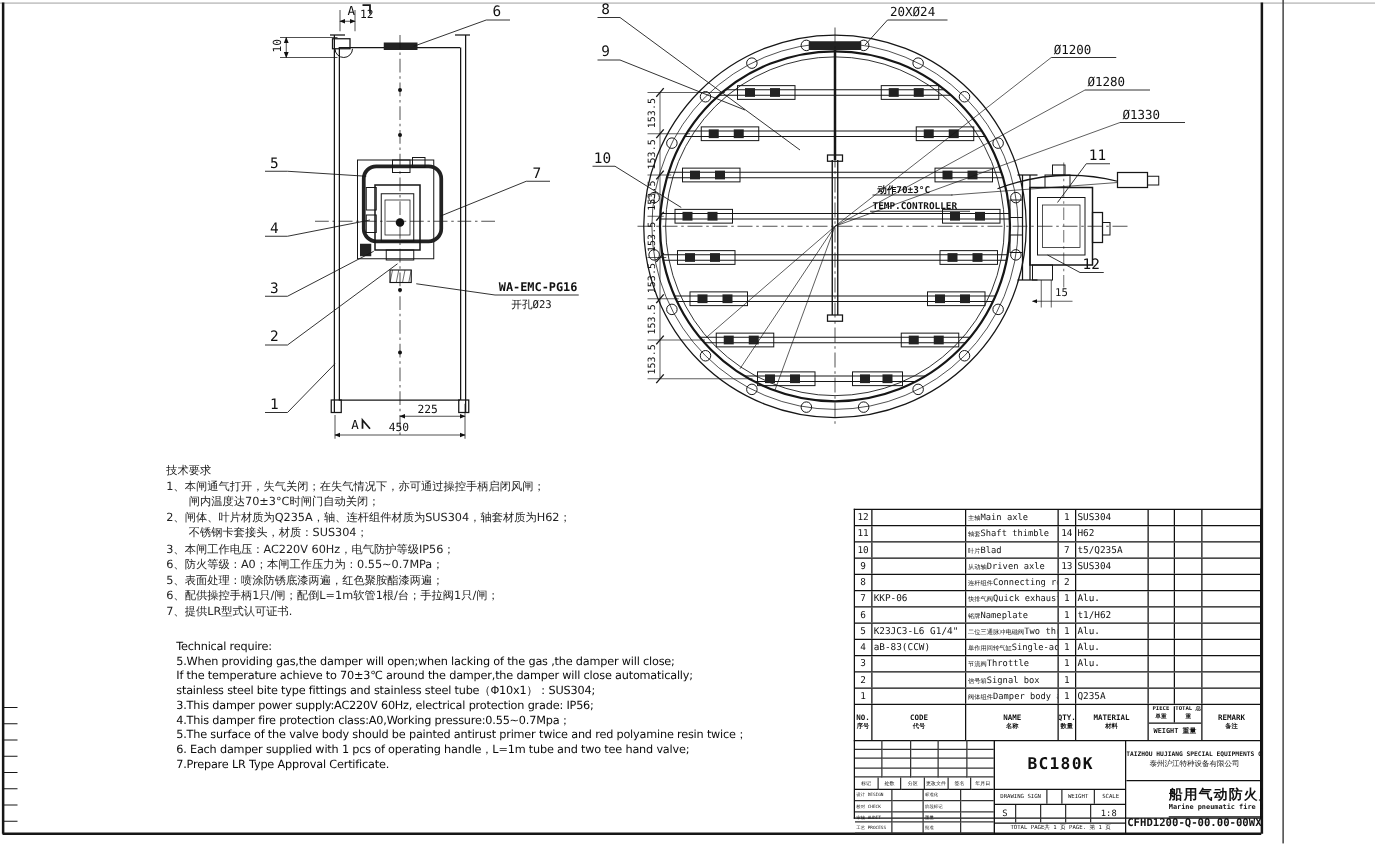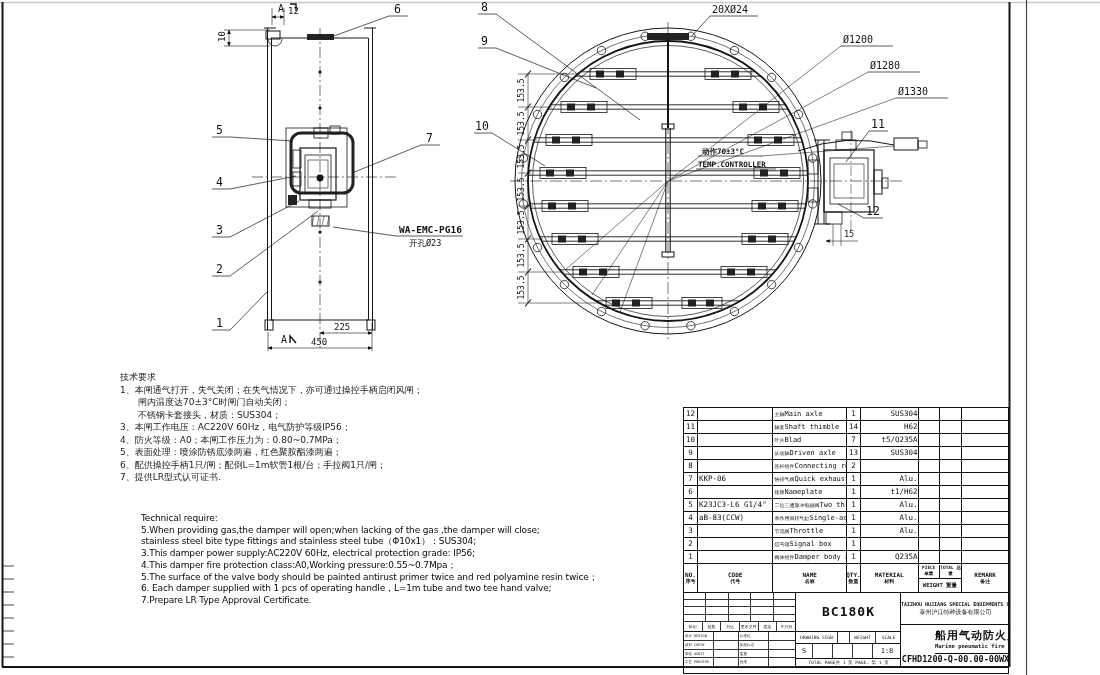--- a/index.html
+++ b/index.html
@@ -3,54 +3,54 @@
 <meta charset="utf-8">
 <style>
   * { box-sizing: border-box; margin: 0; padding: 0; }
   html,body { width:1100px; height:675px; background:#fff; overflow:hidden;
               font-family:"DejaVu Sans", sans-serif; color:#111; }
   .sheet { position:relative; width:1100px; height:675px; background:#ffffff; }
   svg text { fill:#111; }
   .cad { font-family:"DejaVu Sans Mono", monospace; }
 
   
-  .notes-cn { position:absolute; left:120px; top:371px; width:430px;
+  .notes-cn { position:absolute; left:133px; top:371px; width:430px;
               font-size:9px; line-height:12.5px; color:#222; white-space:nowrap; }
   .notes-en { position:absolute; left:141px; top:513px; width:470px;
               font-size:9px; line-height:11.7px; font-weight:normal; color:#0a0a0a;
               white-space:nowrap; letter-spacing:-0.15px; }
 
   
   .bom { position:absolute; left:683px; top:407px; width:326px;
          border:1px solid #111; border-bottom:none; font-family:"DejaVu Sans Mono", monospace; }
   .bom-row { display:flex; height:13px; border-bottom:1px solid #111; }
   .bom-cell { border-right:1px solid #111; overflow:hidden; white-space:nowrap;
               font-size:7.5px; line-height:12px; padding-left:1px; }
   .bom-cell:last-child { border-right:none; }
   .c-no{width:14px; text-align:center; padding-left:0;}
   .c-code{width:76px;}
   .c-name{width:74px;}
   .c-qty{width:14px; text-align:center; padding-left:0;}
-  .c-mat{width:58px;text-align:right;}
+  .c-mat{width:58px;}
   .c-p{width:22px;} .c-t{width:22px;} .c-r{width:46px;}
   .name-cn{font-size:5px;} .name-en{font-size:7px;}
   .bom-head { display:flex; height:29px; border-bottom:1px solid #111; font-weight:bold; }
   .bh { border-right:1px solid #111; display:flex; flex-direction:column;
         align-items:center; justify-content:center; font-size:6px; line-height:6.5px;
         overflow:hidden; }
   .bh:last-child{border-right:none;}
   .bh .cn{font-size:5px;}
   .c-wt{width:44px; padding:0;}
   .wt-top{display:flex; width:100%; height:14px; border-bottom:1px solid #111;}
   .wt-top div{width:50%; font-size:4.5px; line-height:6px; text-align:center; overflow:hidden;}
   .wt-top div:first-child{border-right:1px solid #111;}
   .wt-bot{font-size:5.5px; line-height:13px; text-align:center;}
 
   
-  .tb { position:absolute; left:683px; top:592px; width:326px; height:82px;
+  .tb { position:absolute; left:683px; top:592px; width:326px; height:63px;
         border:1px solid #111; border-top:none; font-family:"DejaVu Sans Mono", monospace; }
   .tb .abs { position:absolute; overflow:hidden; }
   .tb-left { left:0; top:0; width:112px; height:75px; border-right:1px solid #111; }
   .rev-grid { position:absolute; left:0; top:0; width:112px; height:30px;
               display:grid; grid-template-columns:repeat(5,1fr); grid-template-rows:repeat(4,1fr); }
   .rev-grid div { border-right:1px solid #333; border-bottom:1px solid #333; }
   .rev-labels { position:absolute; left:0; top:30px; width:112px; height:10px; display:flex; }
   .rev-labels div { font-size:4px; line-height:10px; text-align:center; overflow:hidden;
                     border-right:1px solid #333; border-bottom:1px solid #111; flex:1; }
   .staff { position:absolute; left:0; top:40px; width:112px; height:35px; display:grid;
@@ -456,31 +456,33 @@
     <text x="844" y="237" font-size="8.5">15</text>
     <text x="702" y="154" font-size="7.5" font-weight="bold">动作70±3°C</text>
     <text x="698" y="167" font-size="7.5" font-weight="bold">TEMP.CONTROLLER</text>
   </g>
 </svg>
 
   <div class="notes-cn">
     <div>技术要求</div>
     <div>1、本闸通气打开，失气关闭；在失气情况下，亦可通过操控手柄启闭风闸；</div>
     <div>　　闸内温度达70±3°C时闸门自动关闭；</div>
+    <div>2、闸体、叶片材质为Q235A，轴、连杆组件材质为SUS304，轴套材质为H62；</div>
     <div>　　不锈钢卡套接头，材质：SUS304；</div>
     <div>3、本闸工作电压：AC220V 60Hz，电气防护等级IP56；</div>
-    <div>4、防火等级：A0；本闸工作压力为：0.80~0.7MPa；</div>
+    <div>6、防火等级：A0；本闸工作压力为：0.55~0.7MPa；</div>
     <div>5、表面处理：喷涂防锈底漆两遍，红色聚胺酯漆两遍；</div>
     <div>6、配供操控手柄1只/闸；配倒L=1m软管1根/台；手拉阀1只/闸；</div>
     <div>7、提供LR型式认可证书.</div>
   </div>
 
   <div class="notes-en">
     <div>Technical require:</div>
     <div>5.When providing gas,the damper will open;when lacking of the gas ,the damper will close;</div>
+    <div>If the temperature achieve to  70±3℃  around the damper,the damper will close automatically;</div>
     <div>stainless steel bite type fittings and stainless steel tube（Φ10x1）：SUS304;</div>
     <div>3.This damper power supply:AC220V 60Hz, electrical protection grade: IP56;</div>
     <div>4.This damper fire protection class:A0,Working pressure:0.55~0.7Mpa；</div>
     <div>5.The surface of the valve body should be  painted antirust primer twice and red polyamine resin twice；</div>
     <div>6. Each damper supplied with  1 pcs of operating handle，L=1m tube and two tee hand valve;</div>
     <div>7.Prepare LR Type Approval Certificate.</div>
   </div>
 
   <div class="bom" id="bom-table">
       <div class="bom-row">

